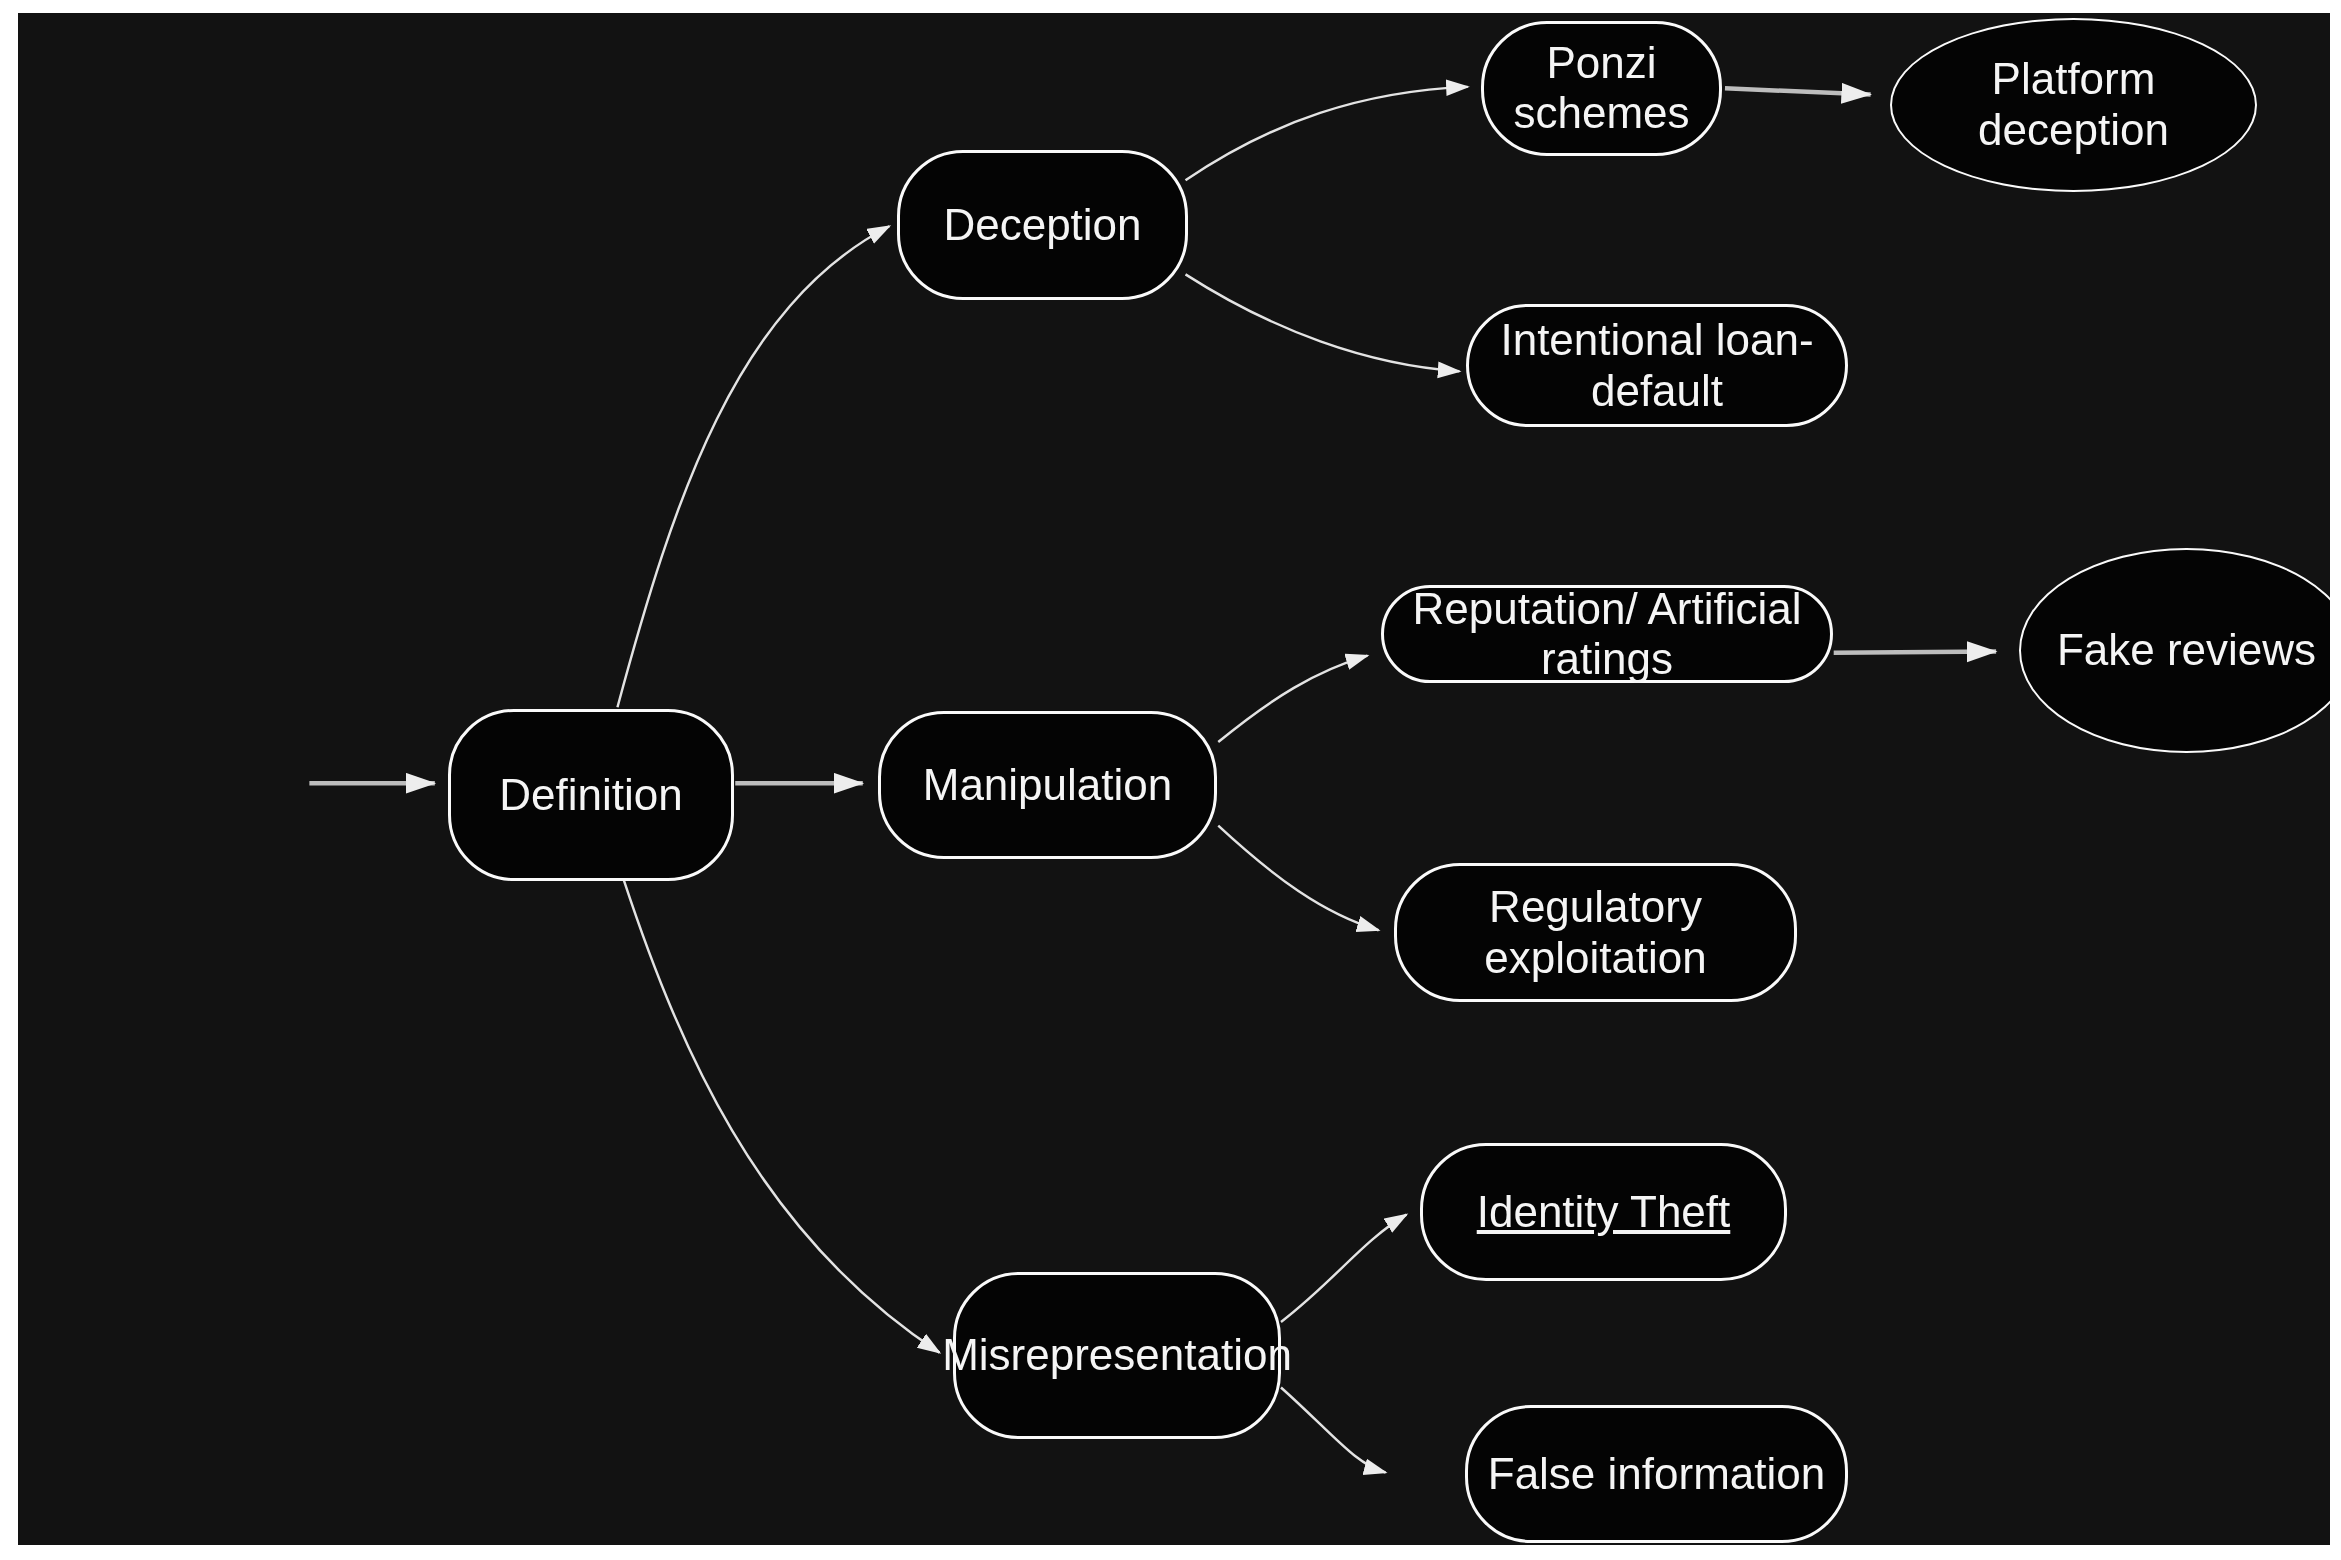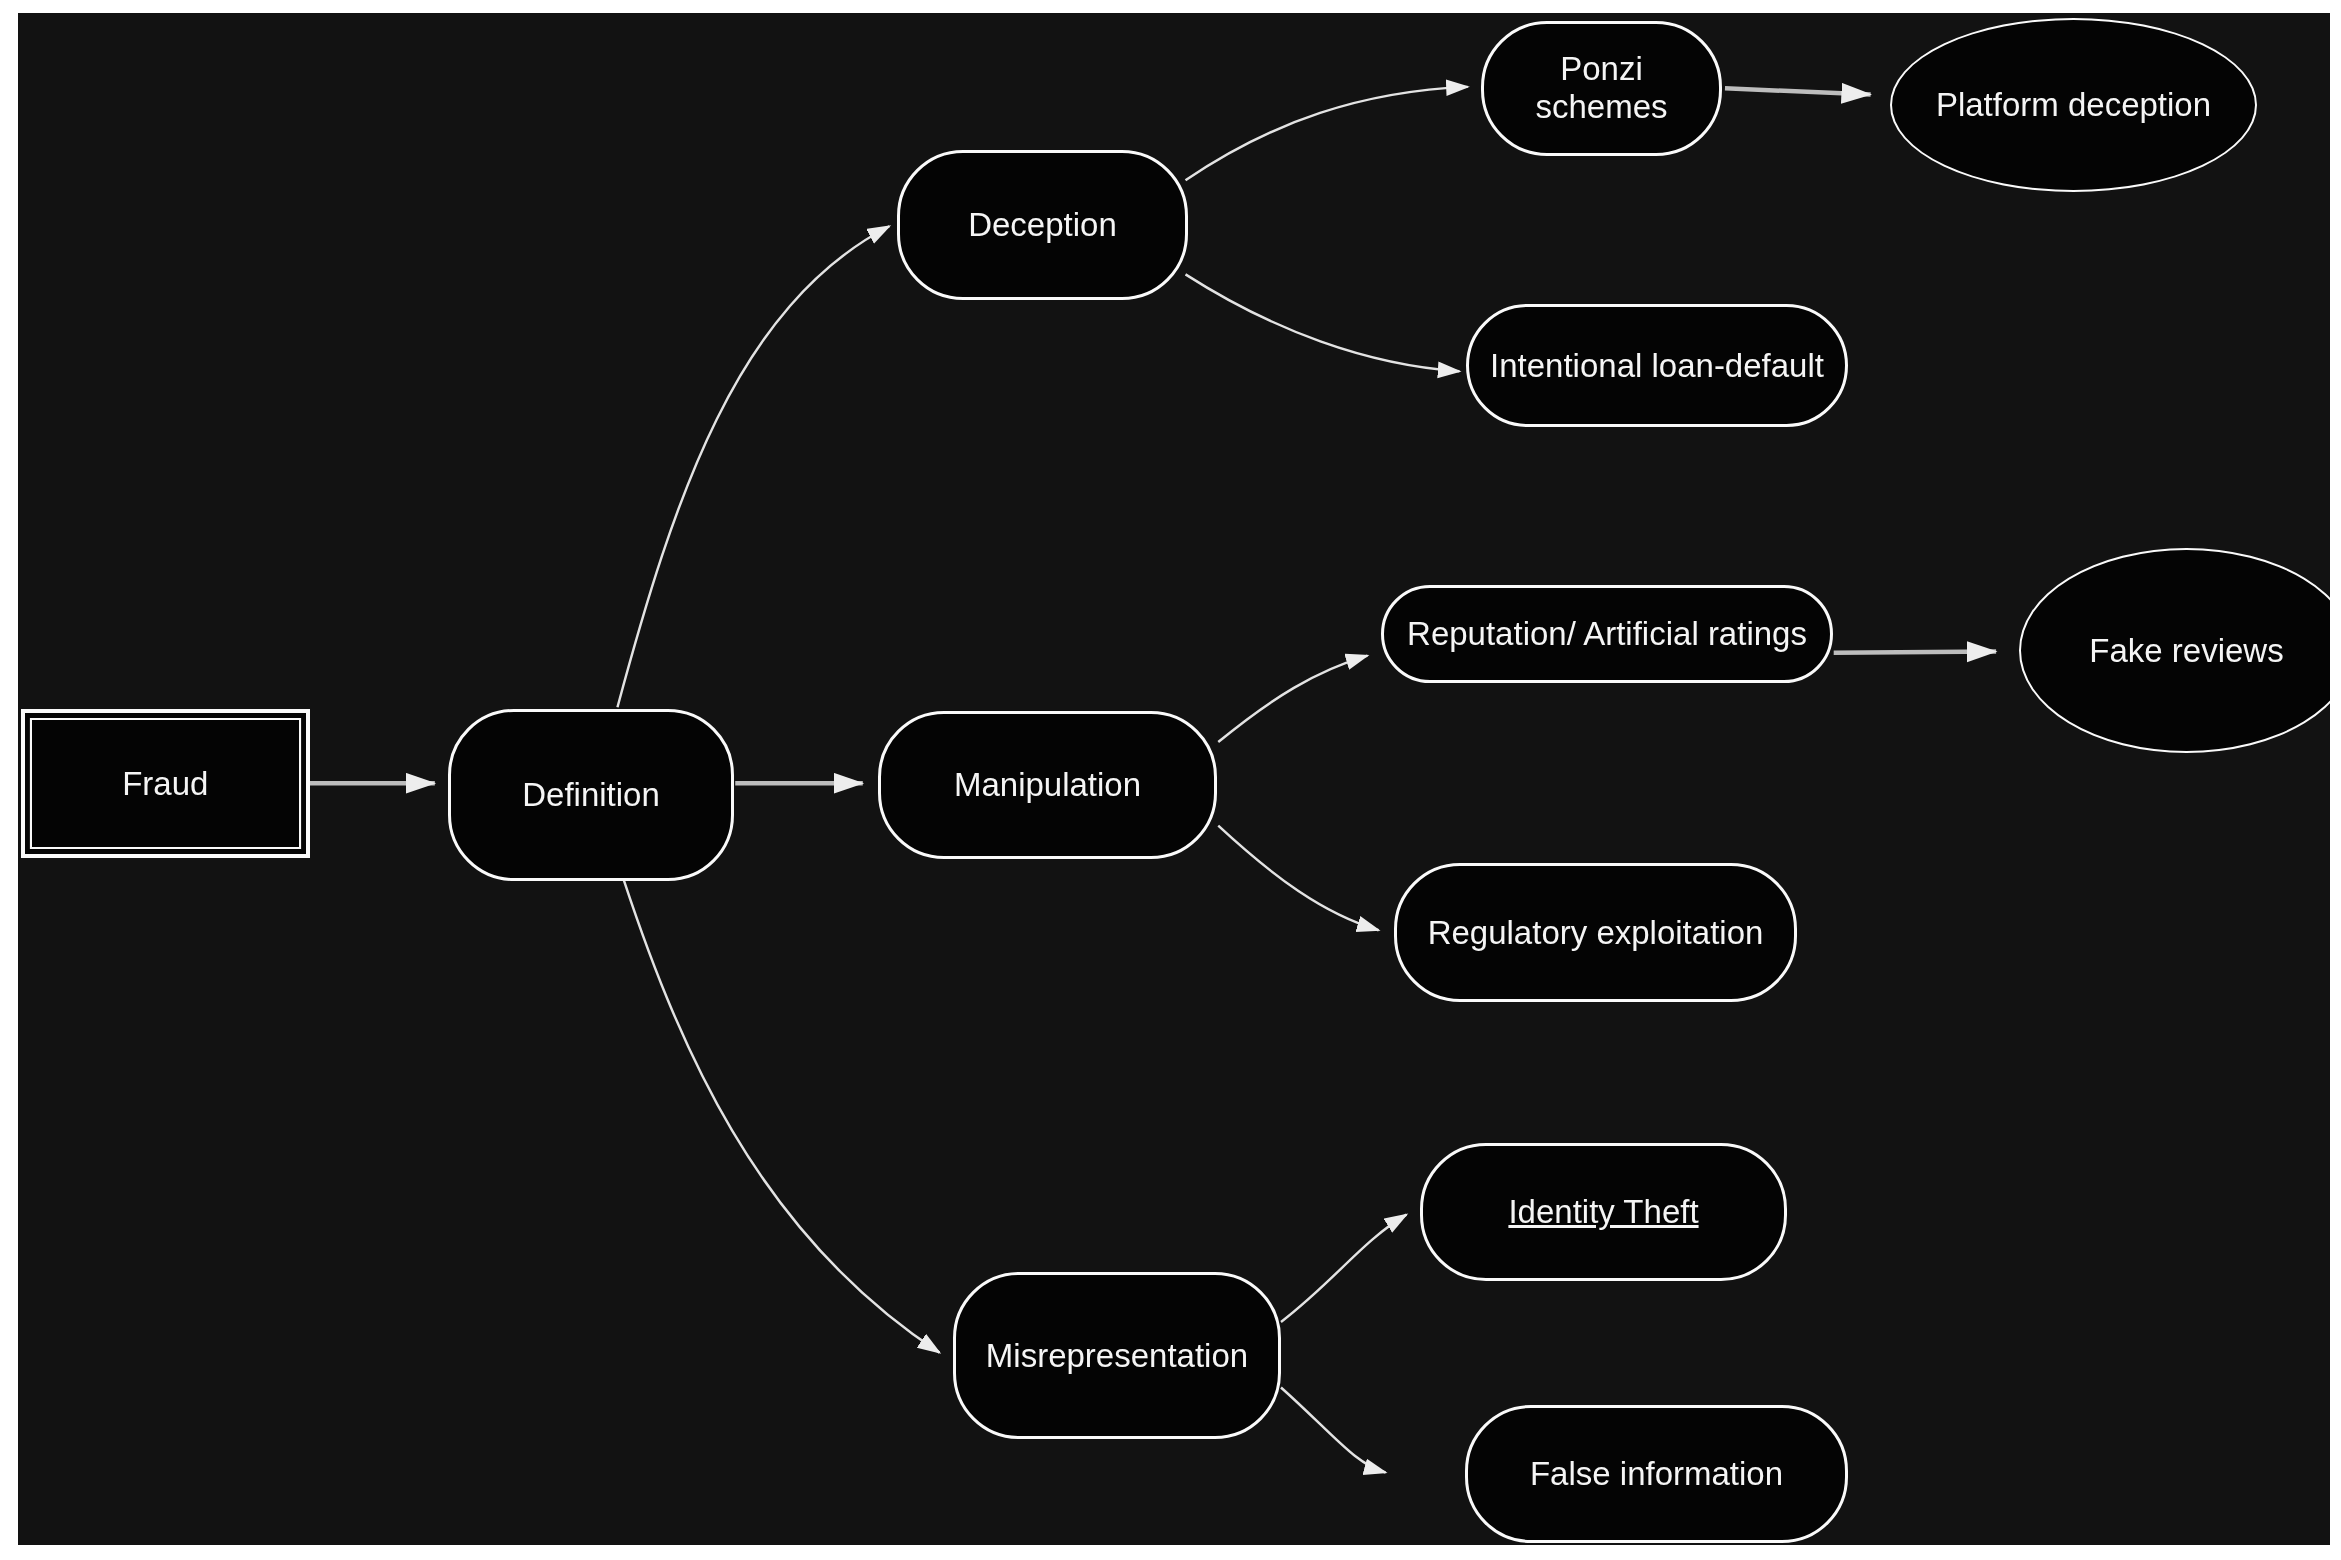--- a/index.html
+++ b/index.html
@@ -26,21 +26,21 @@
   }
   #edge-layer{position:absolute;left:0;top:0;}
   .edge{fill:none;stroke:var(--edge-thin);stroke-width:3.5;}
   .edge.thick{stroke:var(--edge-thick);stroke-width:6.5;}
   .node{
     position:absolute;
     background:var(--node-fill);
     color:var(--node-text);
     display:flex;align-items:center;justify-content:center;
     text-align:center;
-    font-size:33px;line-height:1.15;
+    font-size:44px;line-height:1.15;
     box-sizing:border-box;
     padding:0 19.5px;
   }
   .shape-rounded{border:3.5px solid var(--node-border);border-radius:66px;}
   .shape-ellipse{border:2.8px solid var(--node-border);border-radius:50%;}
   .shape-rect-double{
     border:4.2px solid var(--node-border);
     box-shadow:inset 0 0 0 4.9px var(--node-fill), inset 0 0 0 7px var(--node-border);
   }
   .node-label{pointer-events:none;}
@@ -64,23 +64,20 @@
       <path d="M 860 1216 C 945 1480, 1060 1750, 1322 1922" class="edge" marker-end="url(#arrow-small)"></path>
       <path d="M 1675 240 C 1800 155, 1930 112, 2080 106" class="edge" marker-end="url(#arrow-small)"></path>
       <path d="M 1675 375 C 1800 455, 1935 505, 2068 514" class="edge" marker-end="url(#arrow-small)"></path>
       <path d="M 2449 108 L 2658 117" class="edge thick" marker-end="url(#arrow-big)"></path>
       <path d="M 1722 1046 C 1800 982, 1862 944, 1936 922" class="edge" marker-end="url(#arrow-small)"></path>
       <path d="M 2605 918 L 2838 916" class="edge thick" marker-end="url(#arrow-big)"></path>
       <path d="M 1722 1166 C 1802 1240, 1872 1292, 1952 1316" class="edge" marker-end="url(#arrow-small)"></path>
       <path d="M 1812 1878 C 1890 1818, 1928 1762, 1992 1724" class="edge" marker-end="url(#arrow-small)"></path>
       <path d="M 1812 1972 C 1886 2038, 1918 2082, 1962 2094" class="edge" marker-end="url(#arrow-small)"></path>
     </svg>
-<div class="node shape-rect-double" style="left: 2.8px; top: 696px; width: 289px; height: 149px;">
-      <span class="node-label">Fraud</span>
-    </div>
     <div class="node shape-rounded" style="left: 430px; top: 696px; width: 286px; height: 172px;">
       <span class="node-label">Definition</span>
     </div>
     <div class="node shape-rounded" style="left: 879px; top: 137px; width: 291px; height: 150px;">
       <span class="node-label">Deception</span>
     </div>
     <div class="node shape-rounded" style="left: 1463px; top: 7.7px; width: 241px; height: 135px;">
       <span class="node-label">Ponzi schemes</span>
     </div>
     <div class="node shape-ellipse" style="left: 1872px; top: 4.9px; width: 367px; height: 174px;">

